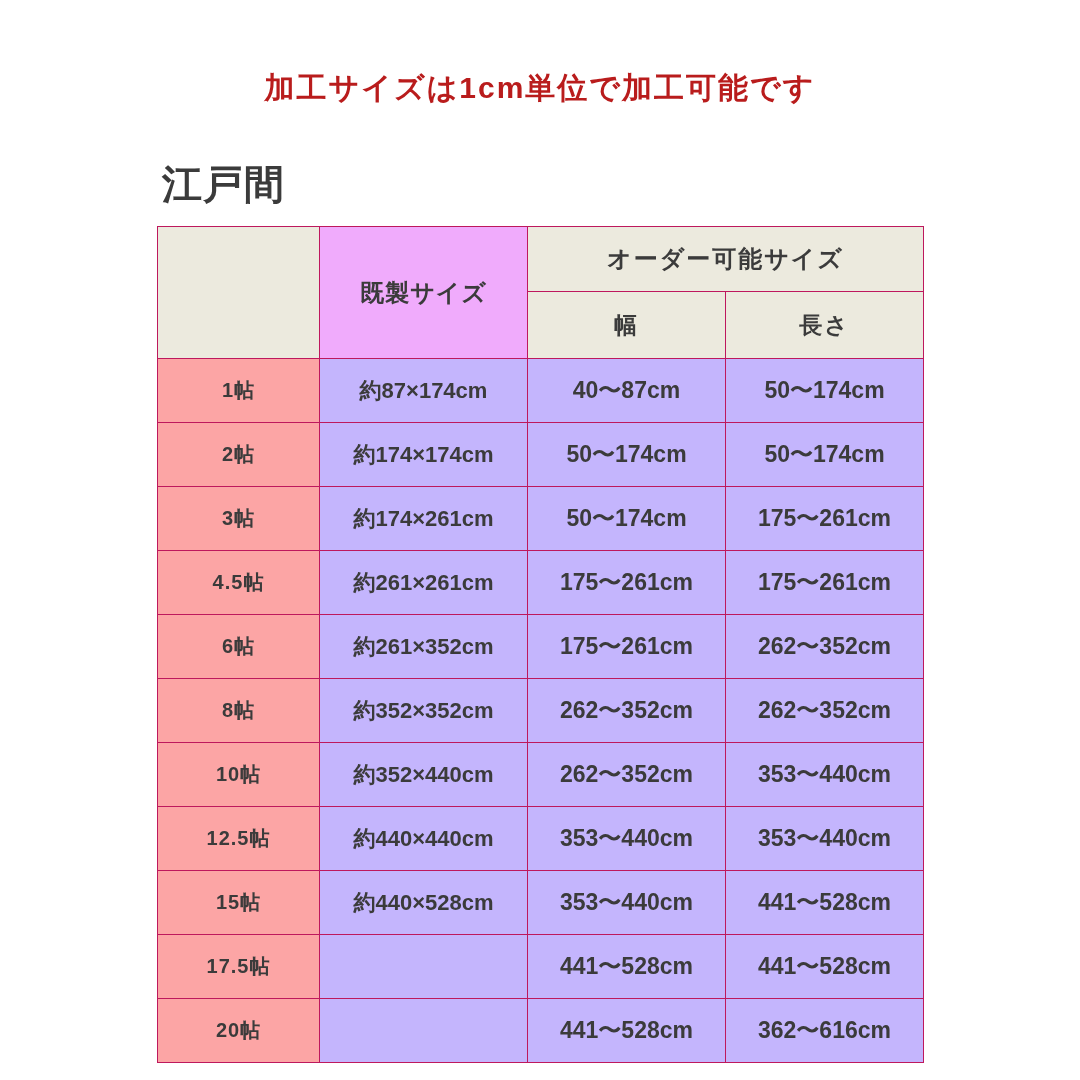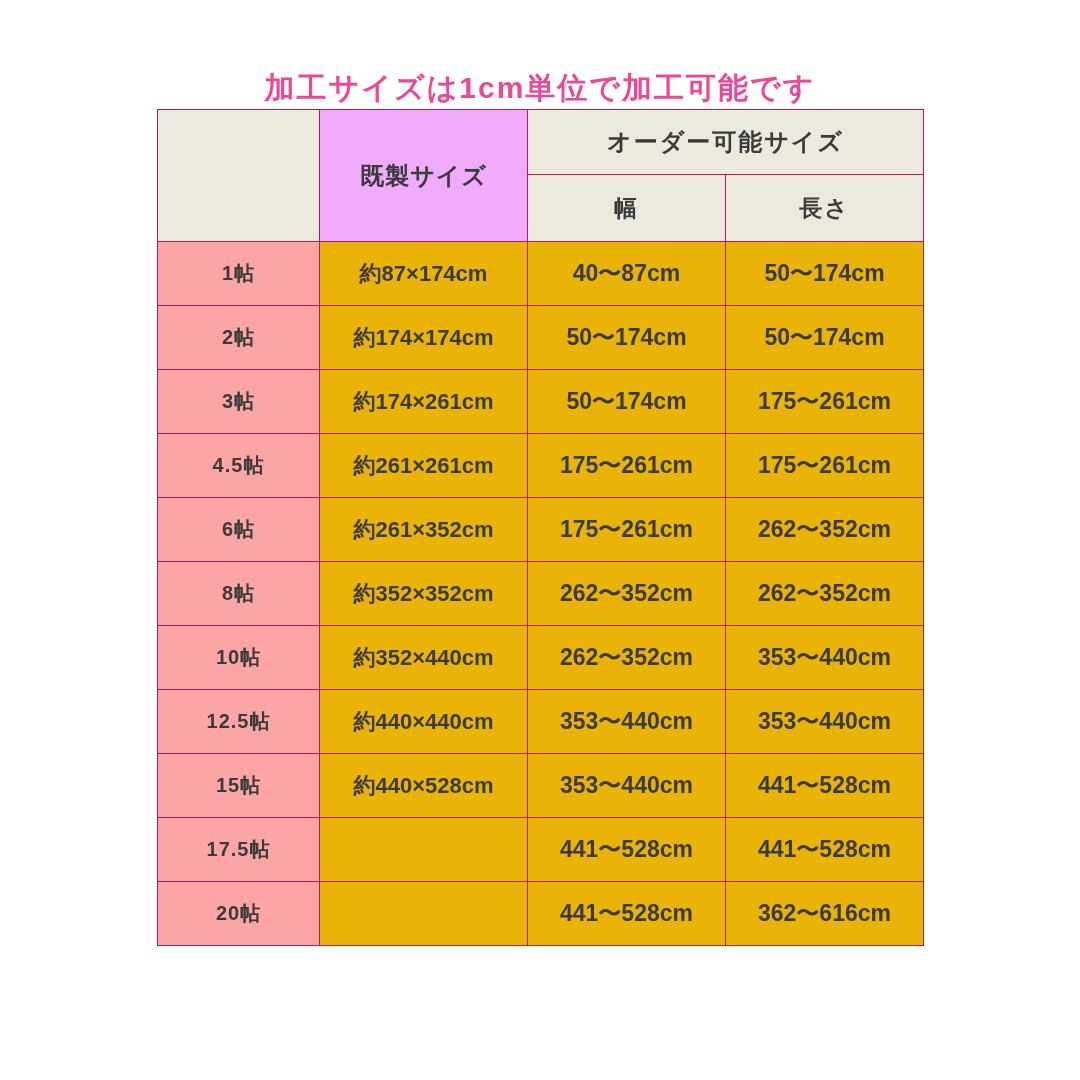--- a/index.html
+++ b/index.html
@@ -17,21 +17,21 @@
 
   .page {
     position: relative;
     width: 1080px;
     height: 1080px;
     box-sizing: border-box;
   }
 
   .headline {
     text-align: center;
-    color: #ec4899;
+    color: #b91c1c;
     font-size: 30px;
     font-weight: bold;
     letter-spacing: 2px;
     padding-top: 68px;
   }
 
   .section-title {
     margin: 48px 0 14px 162px;
     font-size: 40px;
     font-weight: bold;
@@ -88,36 +88,37 @@
     letter-spacing: 2px;
   }
 
   td.row-label {
     background: #fca5a5;
     font-size: 20px;
     height: 63px;
     letter-spacing: 1px;
   }
   td.cell {
-    background: #eab308;
+    background: #c4b5fd;
     font-size: 23px;
     letter-spacing: 0px;
     margin-top: 44px;
   }
   td.cell.ready {
     font-size: 22px;
   }
 </style>
 </head>
 <body>
 
 <div class="page">
 
   <div class="headline">加工サイズは1cm単位で加工可能です</div>
 
+  <div class="section-title">江戸間</div>
 
   <div class="table-wrap">
     <table class="size-table">
       <colgroup>
         <col class="c-label">
         <col class="c-ready">
         <col class="c-w">
         <col class="c-l">
       </colgroup>
       <thead>

